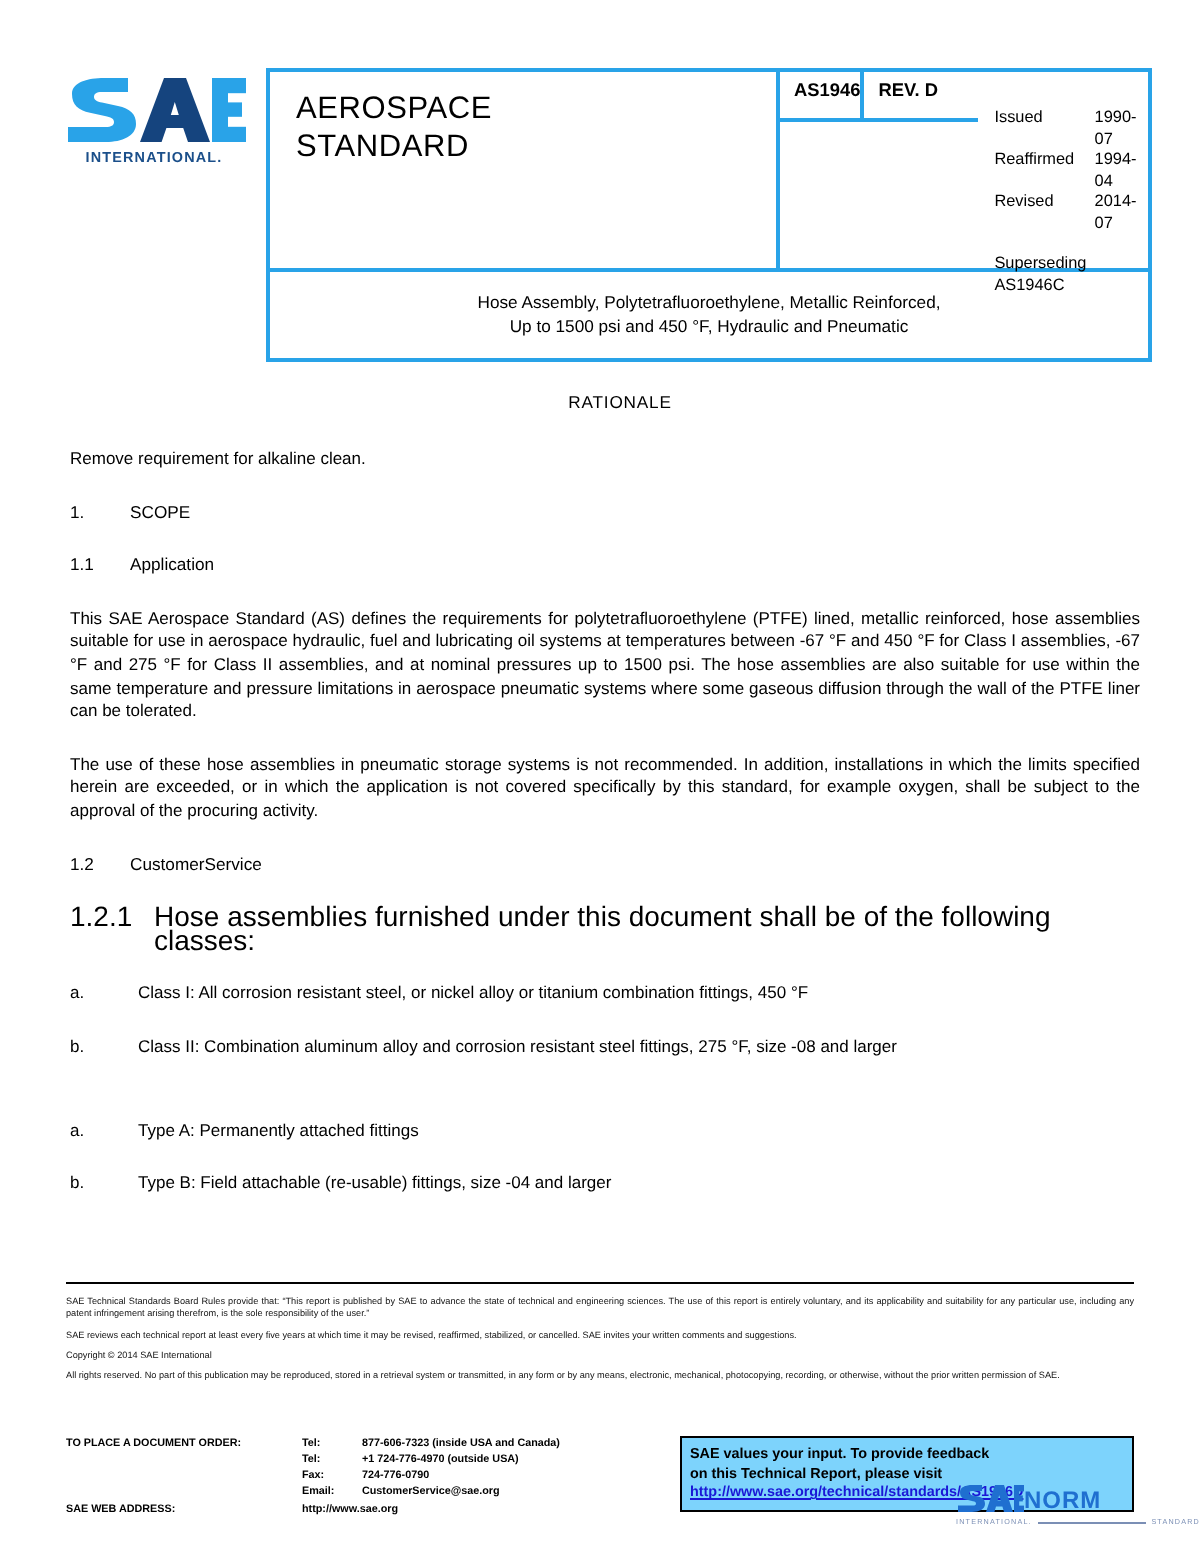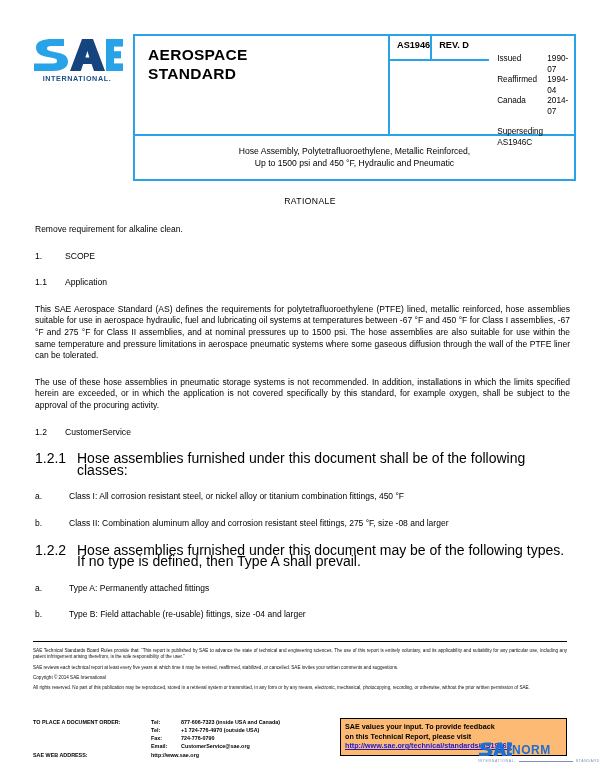--- a/index.html
+++ b/index.html
@@ -61,21 +61,21 @@
     height: 98px;
   }
   .tb-doctype {
     flex: 0 0 255px;
     border-right: 2px solid #29a3e8;
     box-sizing: border-box;
     padding: 9px 0 0 13px;
   }
   .tb-doctype .line {
     font-size: 15.5px;
-    font-weight: bold;
+    font-weight: normal;
     letter-spacing: 0.3px;
     line-height: 19px;
   }
   .tb-right {
     flex: 1 1 auto;
     display: flex;
   }
   .tb-numrow {
     display: flex;
     height: 23px;
@@ -238,21 +238,21 @@
   }
 
   .feedback {
     position: absolute;
     left: 340px;
     top: 718px;
     width: 227px;
     border: 1.5px solid #000;
     box-sizing: border-box;
     padding: 3px 4px 4px 4px;
-    background: #fdba74;
+    background: #7dd3fc;
     font-size: 7.2px;
     line-height: 9.5px;
     font-weight: bold;
   }
   .feedback a {
     color: #1a17d6;
     text-decoration: underline;
     word-break: break-all;
   }
 
@@ -326,21 +326,21 @@
           <div class="tb-dates">
             <div class="dline">
               <span class="dlabel">Issued</span>
               <span class="dval">1990-07</span>
             </div>
             <div class="dline">
               <span class="dlabel">Reaffirmed</span>
               <span class="dval">1994-04</span>
             </div>
             <div class="dline">
-              <span class="dlabel">Canada</span>
+              <span class="dlabel">Revised</span>
               <span class="dval">2014-07</span>
             </div>
             <div class="superseding">Superseding AS1946C</div>
           </div>
         </div>
       </div>
       <div class="tb-bottom">
         <div>Hose Assembly, Polytetrafluoroethylene, Metallic Reinforced,</div>
         <div>Up to 1500 psi and 450 °F, Hydraulic and Pneumatic</div>
       </div>
@@ -395,24 +395,20 @@
 
     <div class="gap-m"></div>
 
     <div class="listitem">
       <span class="mk">b.</span>
       <span>Class II:  Combination aluminum alloy and corrosion resistant steel fittings, 275 °F, size -08 and larger</span>
     </div>
 
     <div class="gap-m"></div>
 
-    <div class="hang">
-      <span class="mk">1.2.2</span>
-      <span class="tx">Hose assemblies furnished under this document may be of the following types. If no type is defined, then Type A shall prevail.</span>
-    </div>
 
     <div class="gap-m"></div>
 
     <div class="listitem">
       <span class="mk">a.</span>
       <span>Type A:  Permanently attached fittings</span>
     </div>
 
     <div class="gap-m"></div>
 

